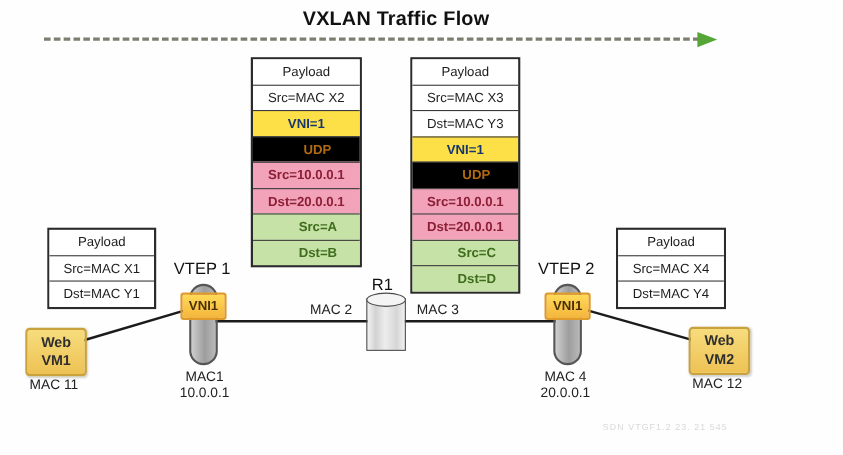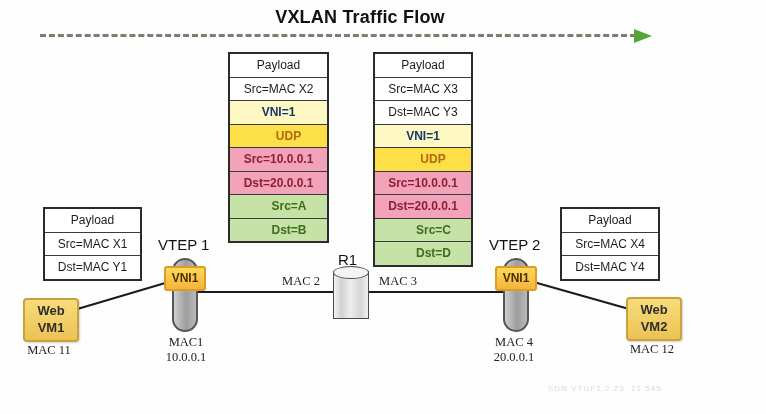--- a/index.html
+++ b/index.html
@@ -11,33 +11,33 @@
   
   .title{left:240px;top:7px;width:240px;text-align:center;font-size:18px;font-weight:bold;color:#111;letter-spacing:.2px;}
   
   .flow-line{left:40px;top:34px;width:596px;height:0;border-top:3px dashed #7d7d70;}
   .flow-arrow{left:634px;top:29px;width:0;height:0;border-left:18px solid #55a637;border-top:7px solid transparent;border-bottom:7px solid transparent;}
   
   .stack{border:2px solid #2b2b2b;background:#fff;z-index:3;}
   .stack .row{height:22.5px;line-height:22.5px;text-align:center;font-size:12px;border-top:1.5px solid #3a3a3a;white-space:nowrap;overflow:hidden;}
   .stack .row:first-child{border-top:none;}
   .row.white{background:#ffffff;color:#1c1c1c;}
-  .row.vni{background:#fef9c3;color:#17356e;font-weight:bold;}
-  .row.udp{background:#fde047;color:#b06a10;font-weight:bold;padding-left:20px;}
+  .row.vni{background:#fde047;color:#17356e;font-weight:bold;}
+  .row.udp{background:#000000;color:#b06a10;font-weight:bold;padding-left:20px;}
   .row.ip{background:#f2a3ba;color:#8c1f35;font-weight:bold;}
   .row.omac{background:#c6e2a6;color:#3f6d1d;font-weight:bold;padding-left:21px;}
   
   .paybox{border:2px solid #2b2b2b;background:#fff;z-index:3;}
   .paybox .row{height:22.5px;line-height:22.5px;text-align:center;font-size:12px;border-top:1.5px solid #3a3a3a;background:#fff;color:#1c1c1c;}
   .paybox .row:first-child{border-top:none;}
   
   .vtep-cyl{width:22px;height:70px;border:2px solid #565656;border-radius:13px;background:linear-gradient(90deg,#cfcfcf 0%,#9d9d9d 55%,#b9b9b9 100%);z-index:2;}
   .vni-badge{width:38px;height:21px;border:2px solid #e09a28;border-radius:3px;background:linear-gradient(180deg,#ffd957 0%,#f4b53c 100%);text-align:center;line-height:21px;font-size:12px;font-weight:bold;color:#4a3000;z-index:4;}
   .node-label{font-size:15px;font-weight:normal;color:#111;z-index:3;white-space:nowrap;}
-  .mac-label{font-size:12.5px;color:#222;text-align:center;z-index:3;white-space:nowrap;line-height:15px;font-family:Liberation Serif, serif;}
+  .mac-label{font-size:12.5px;color:#222;text-align:center;z-index:3;white-space:nowrap;line-height:15px;}
   
   .router-top{left:333px;top:266px;width:34px;height:11px;border:1.5px solid #4a4a4a;border-radius:50%;background:#f4f4f4;z-index:3;}
   .router-body{left:333px;top:271px;width:34px;height:46px;border:1.5px solid #4a4a4a;background:linear-gradient(90deg,#f3f3f3 0%,#d2d2d2 22%,#ededed 48%,#d6d6d6 78%,#f0f0f0 100%);z-index:2;}
   
   .vm-box{width:52px;height:38px;border:2px solid #c9a23d;border-radius:4px;background:linear-gradient(180deg,#f7dc7d 0%,#edc254 100%);text-align:center;font-size:13px;font-weight:bold;color:#2e2e2e;line-height:17px;padding-top:2px;z-index:3;box-shadow:1px 1px 2px rgba(0,0,0,.18);}
   
   .wires{left:0;top:0;z-index:1;}
   .wires line{stroke:#1b1b1b;stroke-width:2.2;}
   .watermark{left:548px;top:384px;width:170px;font-size:8px;color:#d8d8d8;letter-spacing:1px;z-index:1;}
 </style>

